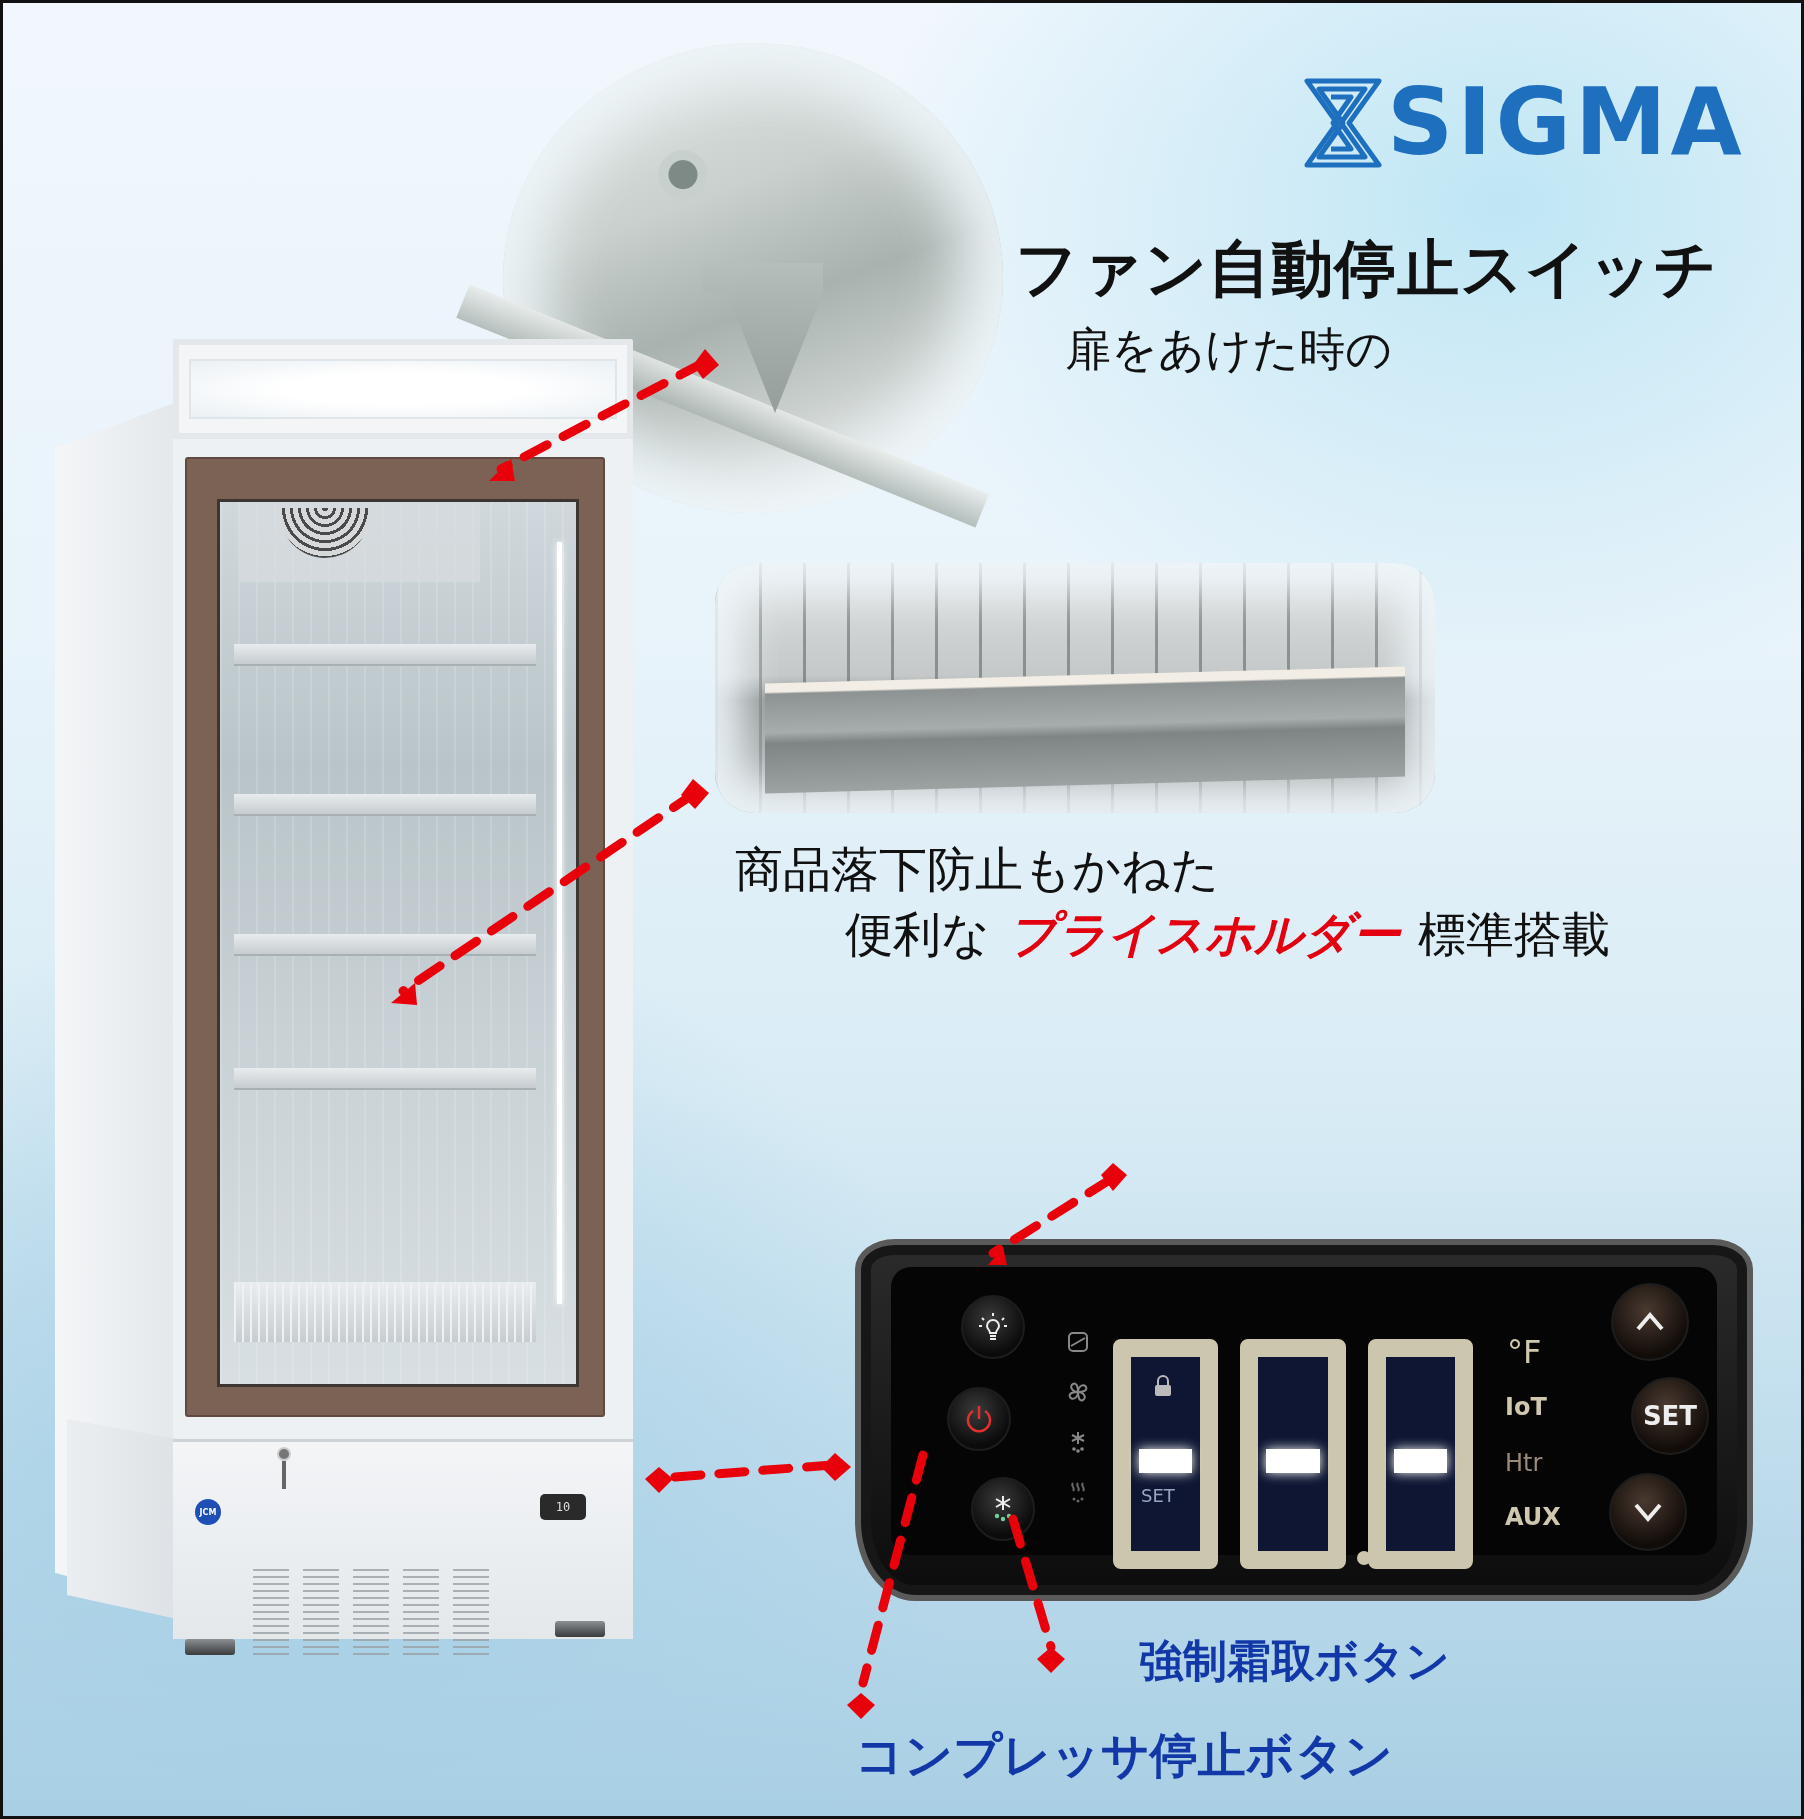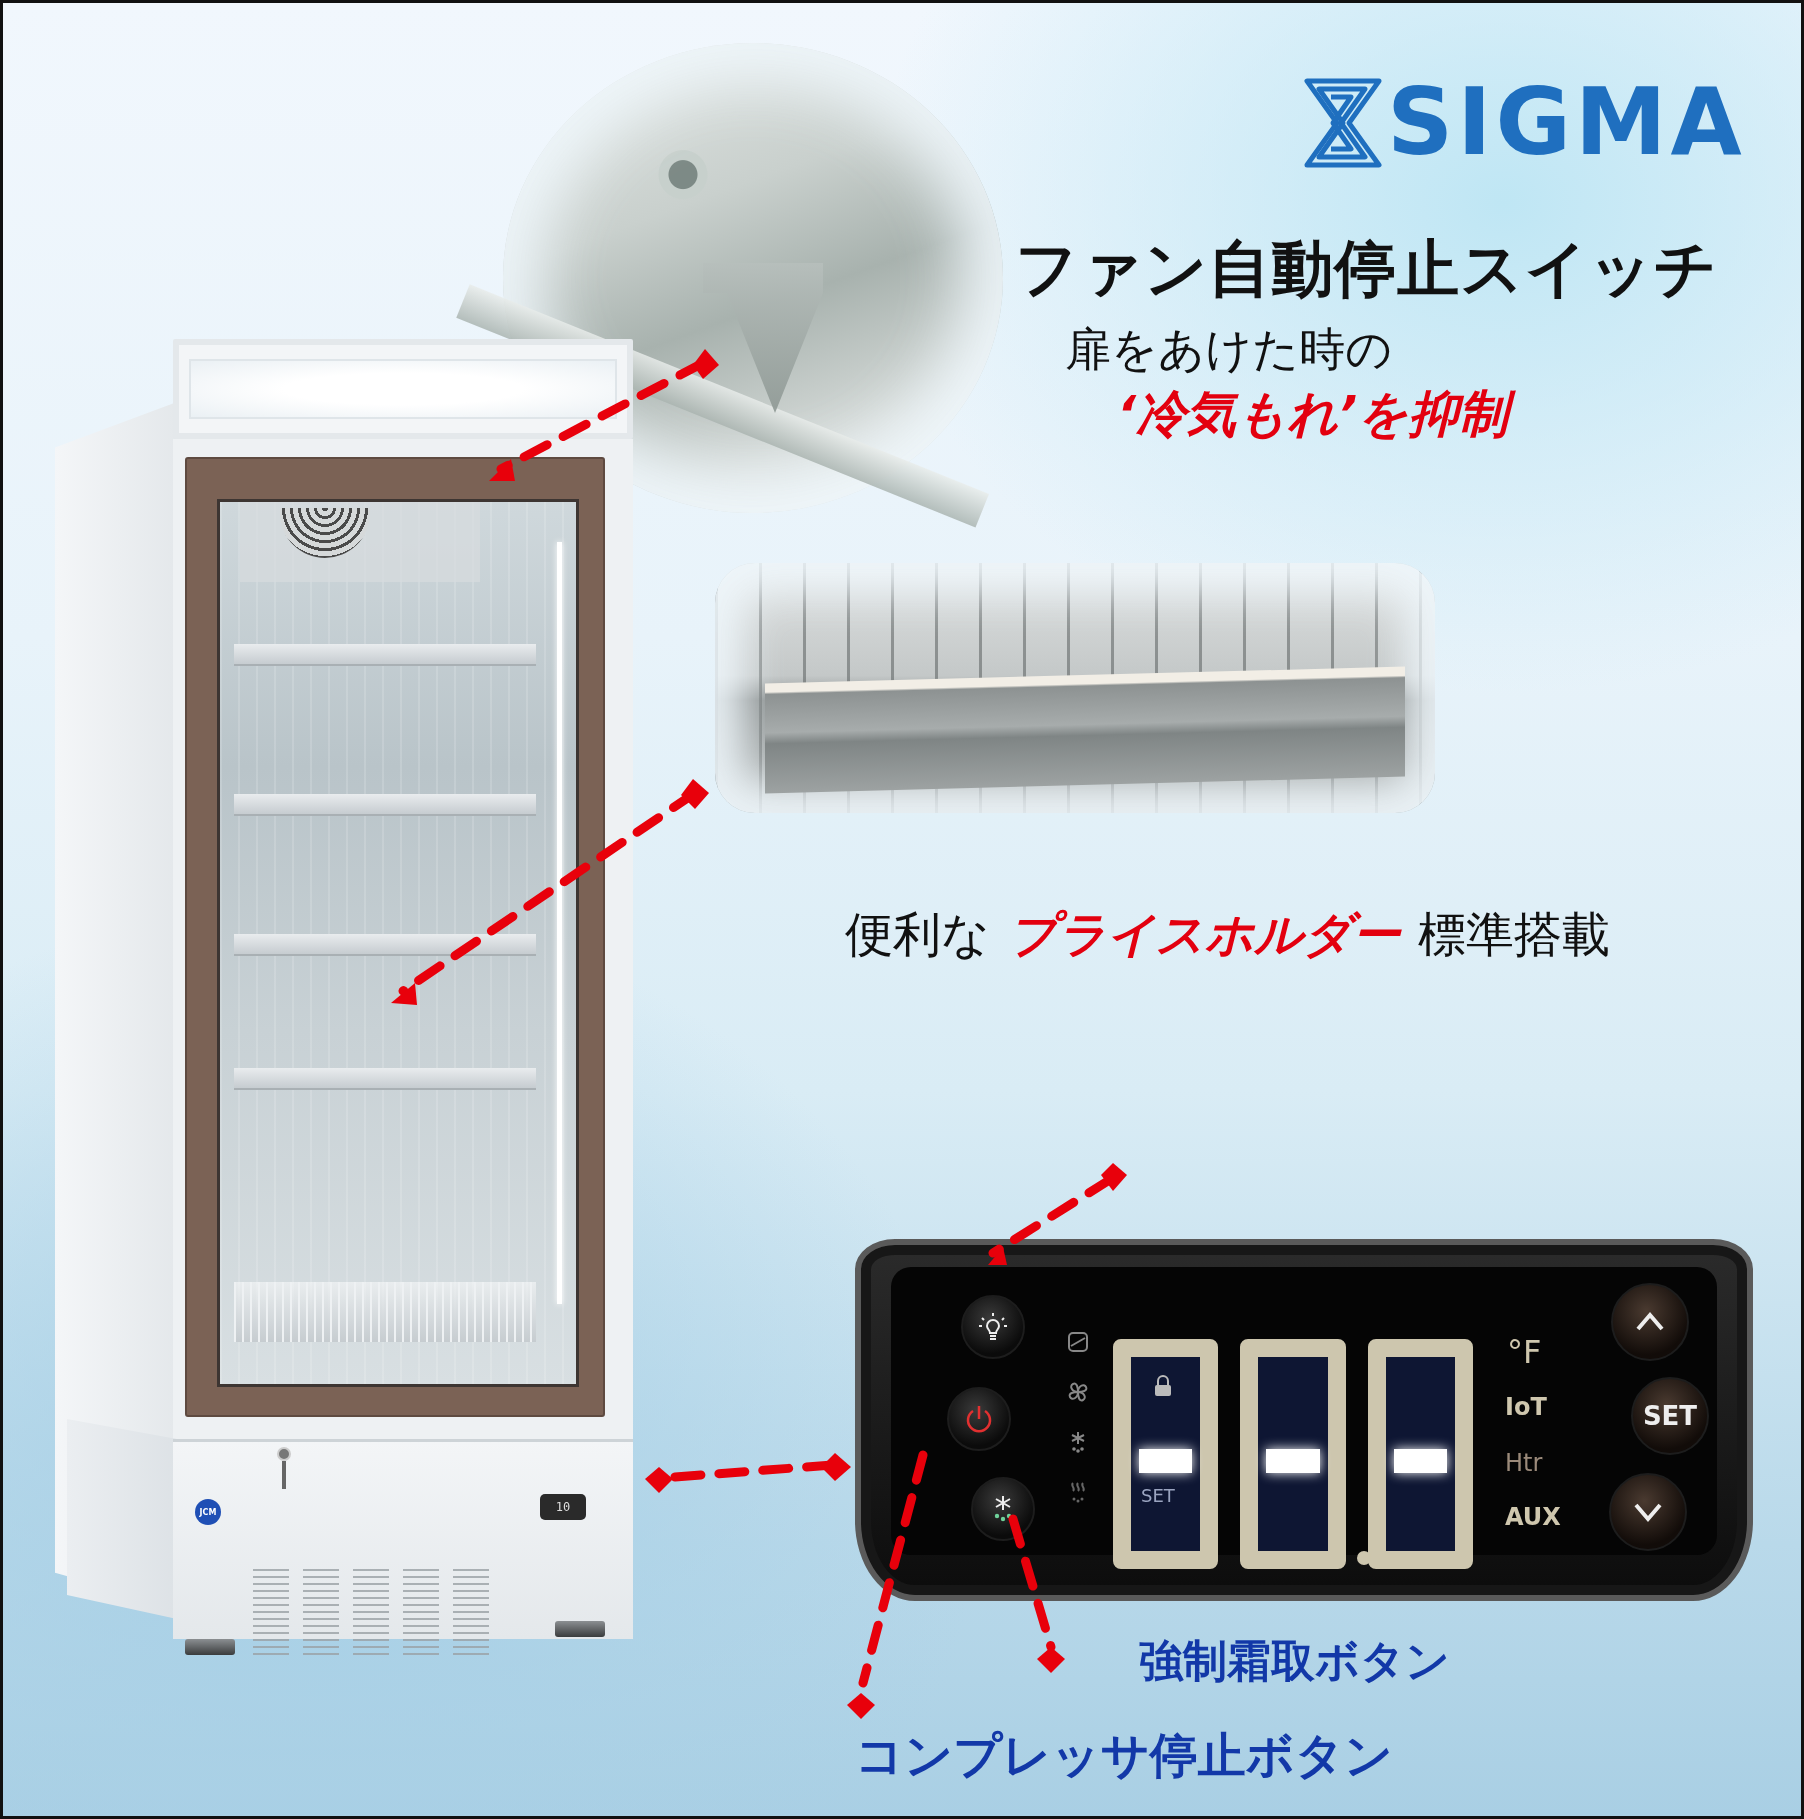--- a/index.html
+++ b/index.html
@@ -169,22 +169,22 @@
     <div class="rail"></div>
     <div class="bracket"></div>
   </div>
 
   <div class="inset-price">
     <div class="holder"></div>
   </div>
 
   <div class="t h-fan">ファン自動停止スイッチ</div>
   <div class="t s-door">扉をあけた時の</div>
-  <div class="t s-cold">‘冷気もれ’を抑制</div>
-
+
+  <div class="t s-drop">商品落下防止もかねた</div>
   <div class="t s-price">
     <span>便利な</span><span class="red">プライスホルダー</span><span>標準搭載</span>
   </div>
 
 
   <div class="t lbl-blue l-defrost">強制霜取ボタン</div>
   <div class="t lbl-blue l-comp">コンプレッサ停止ボタン</div>
 
   <div class="fridge">
     <div class="fr-side"></div>

